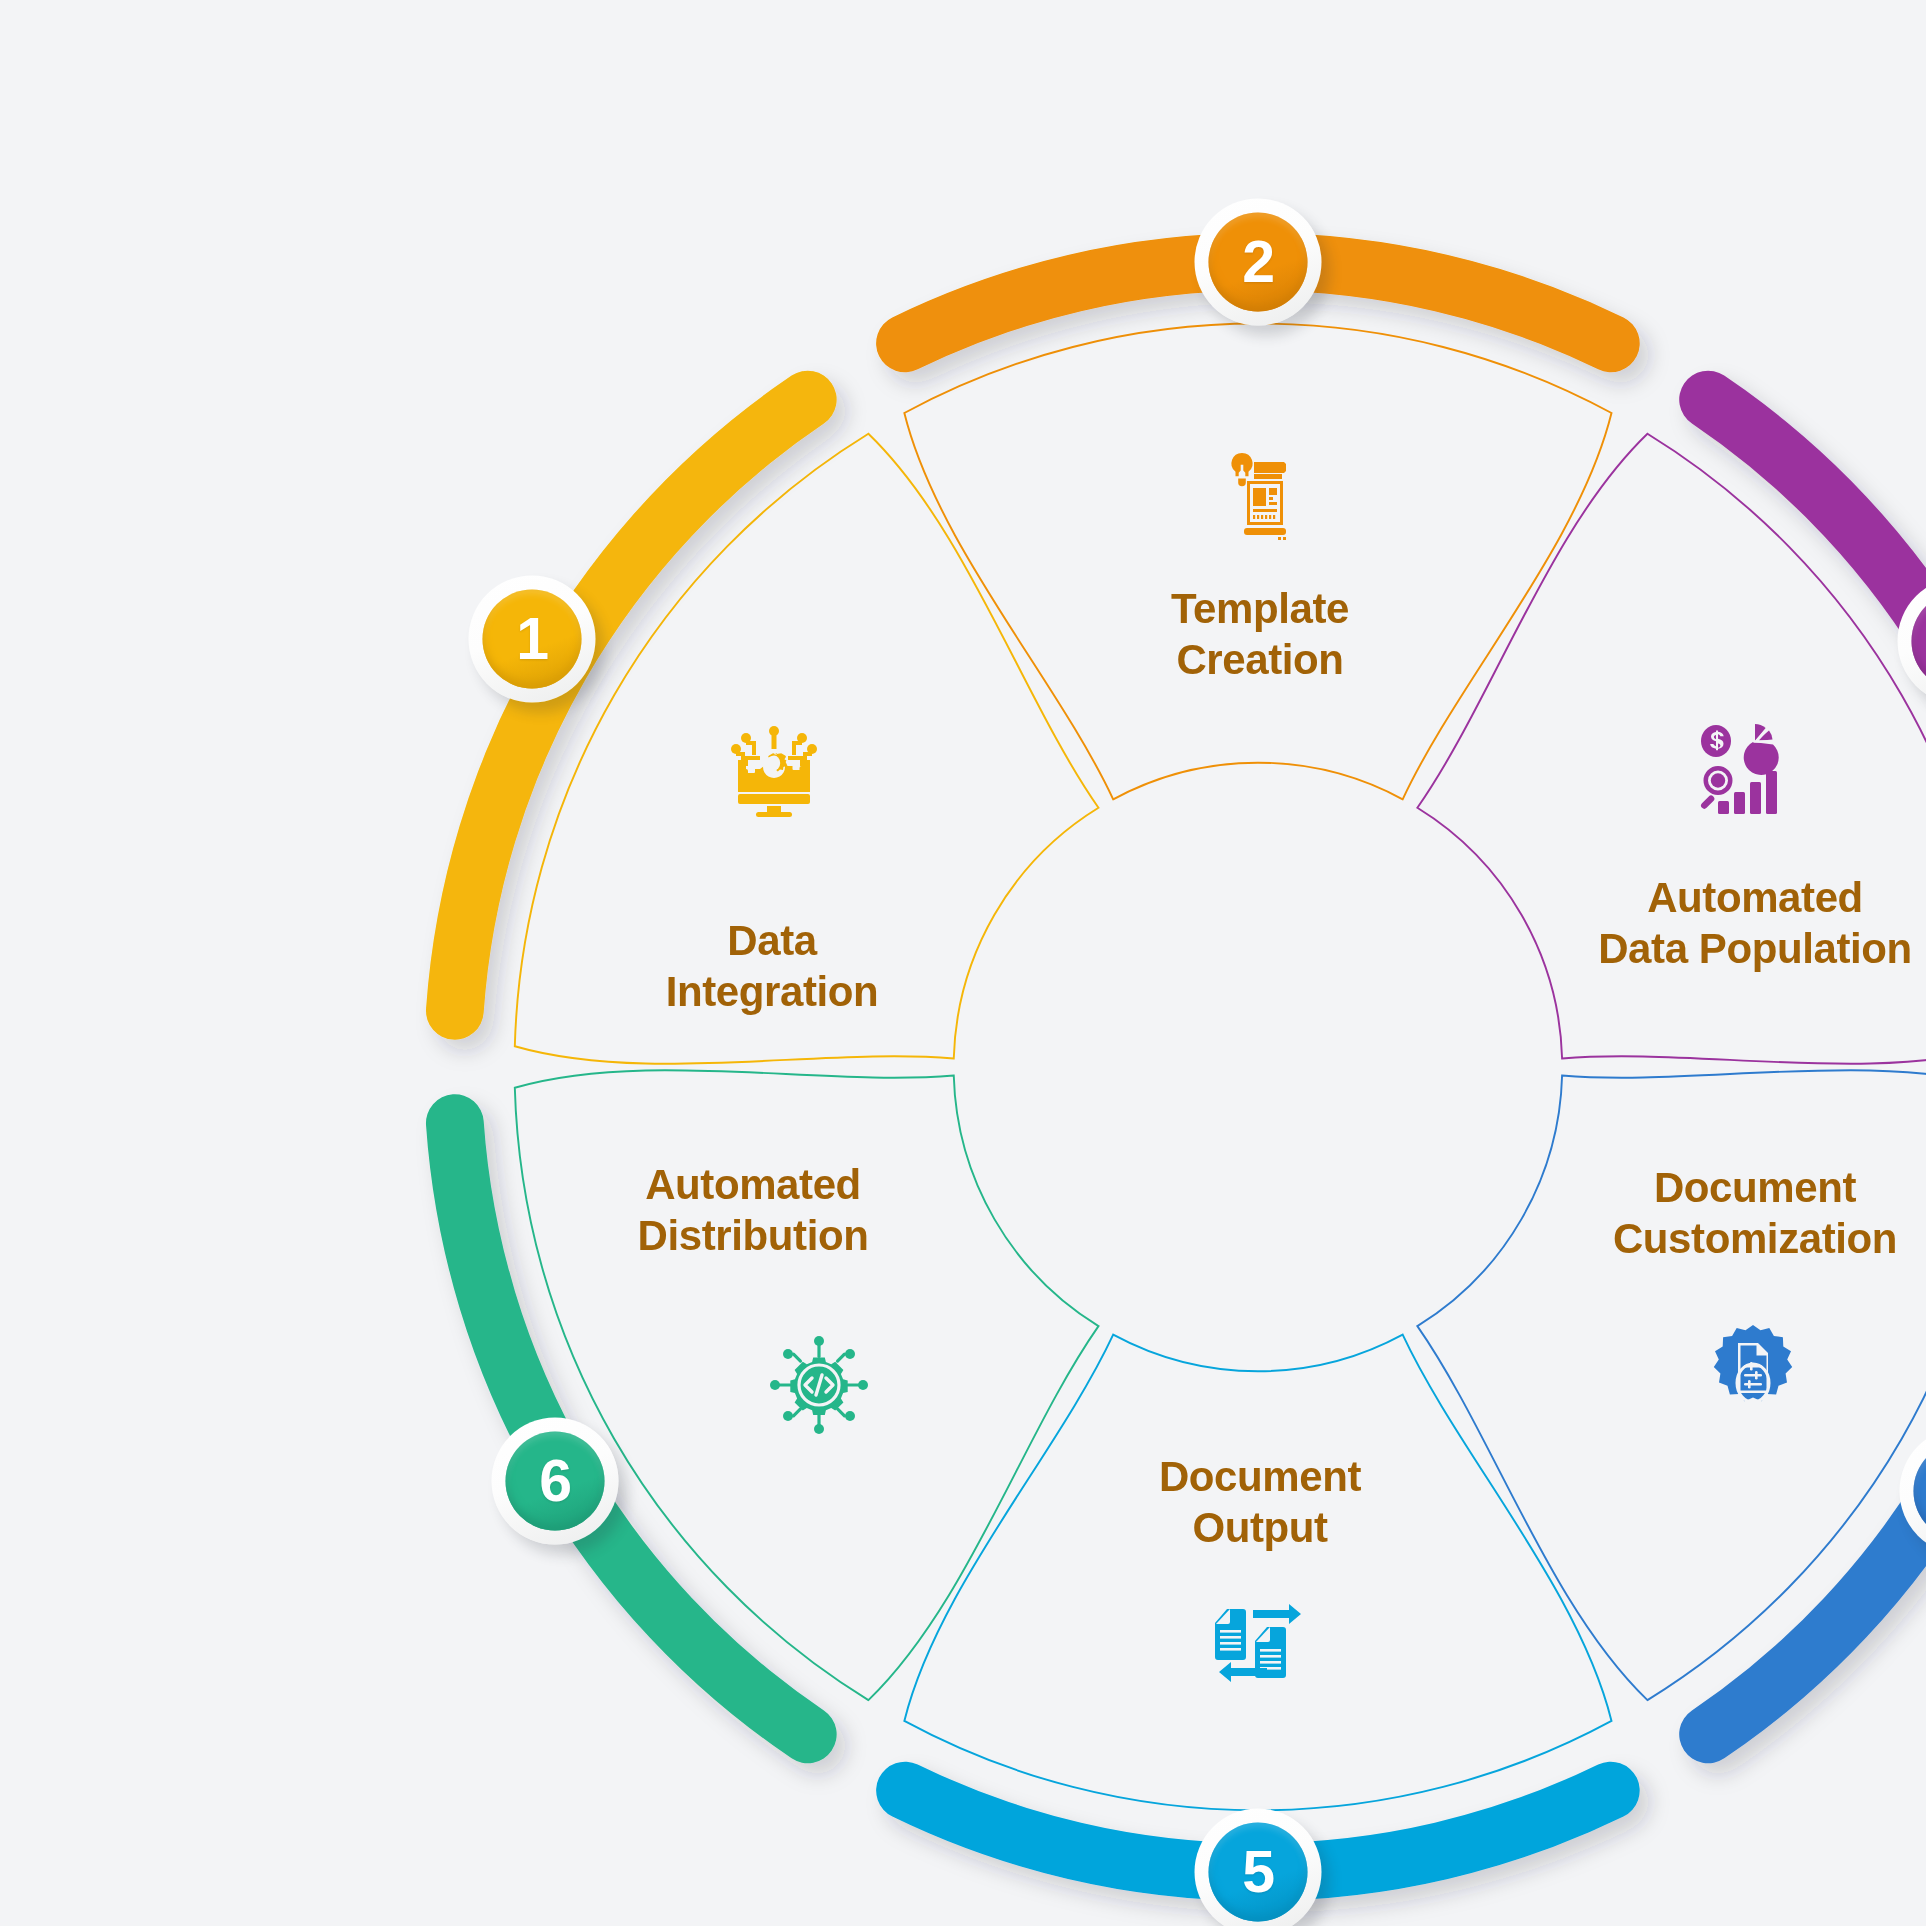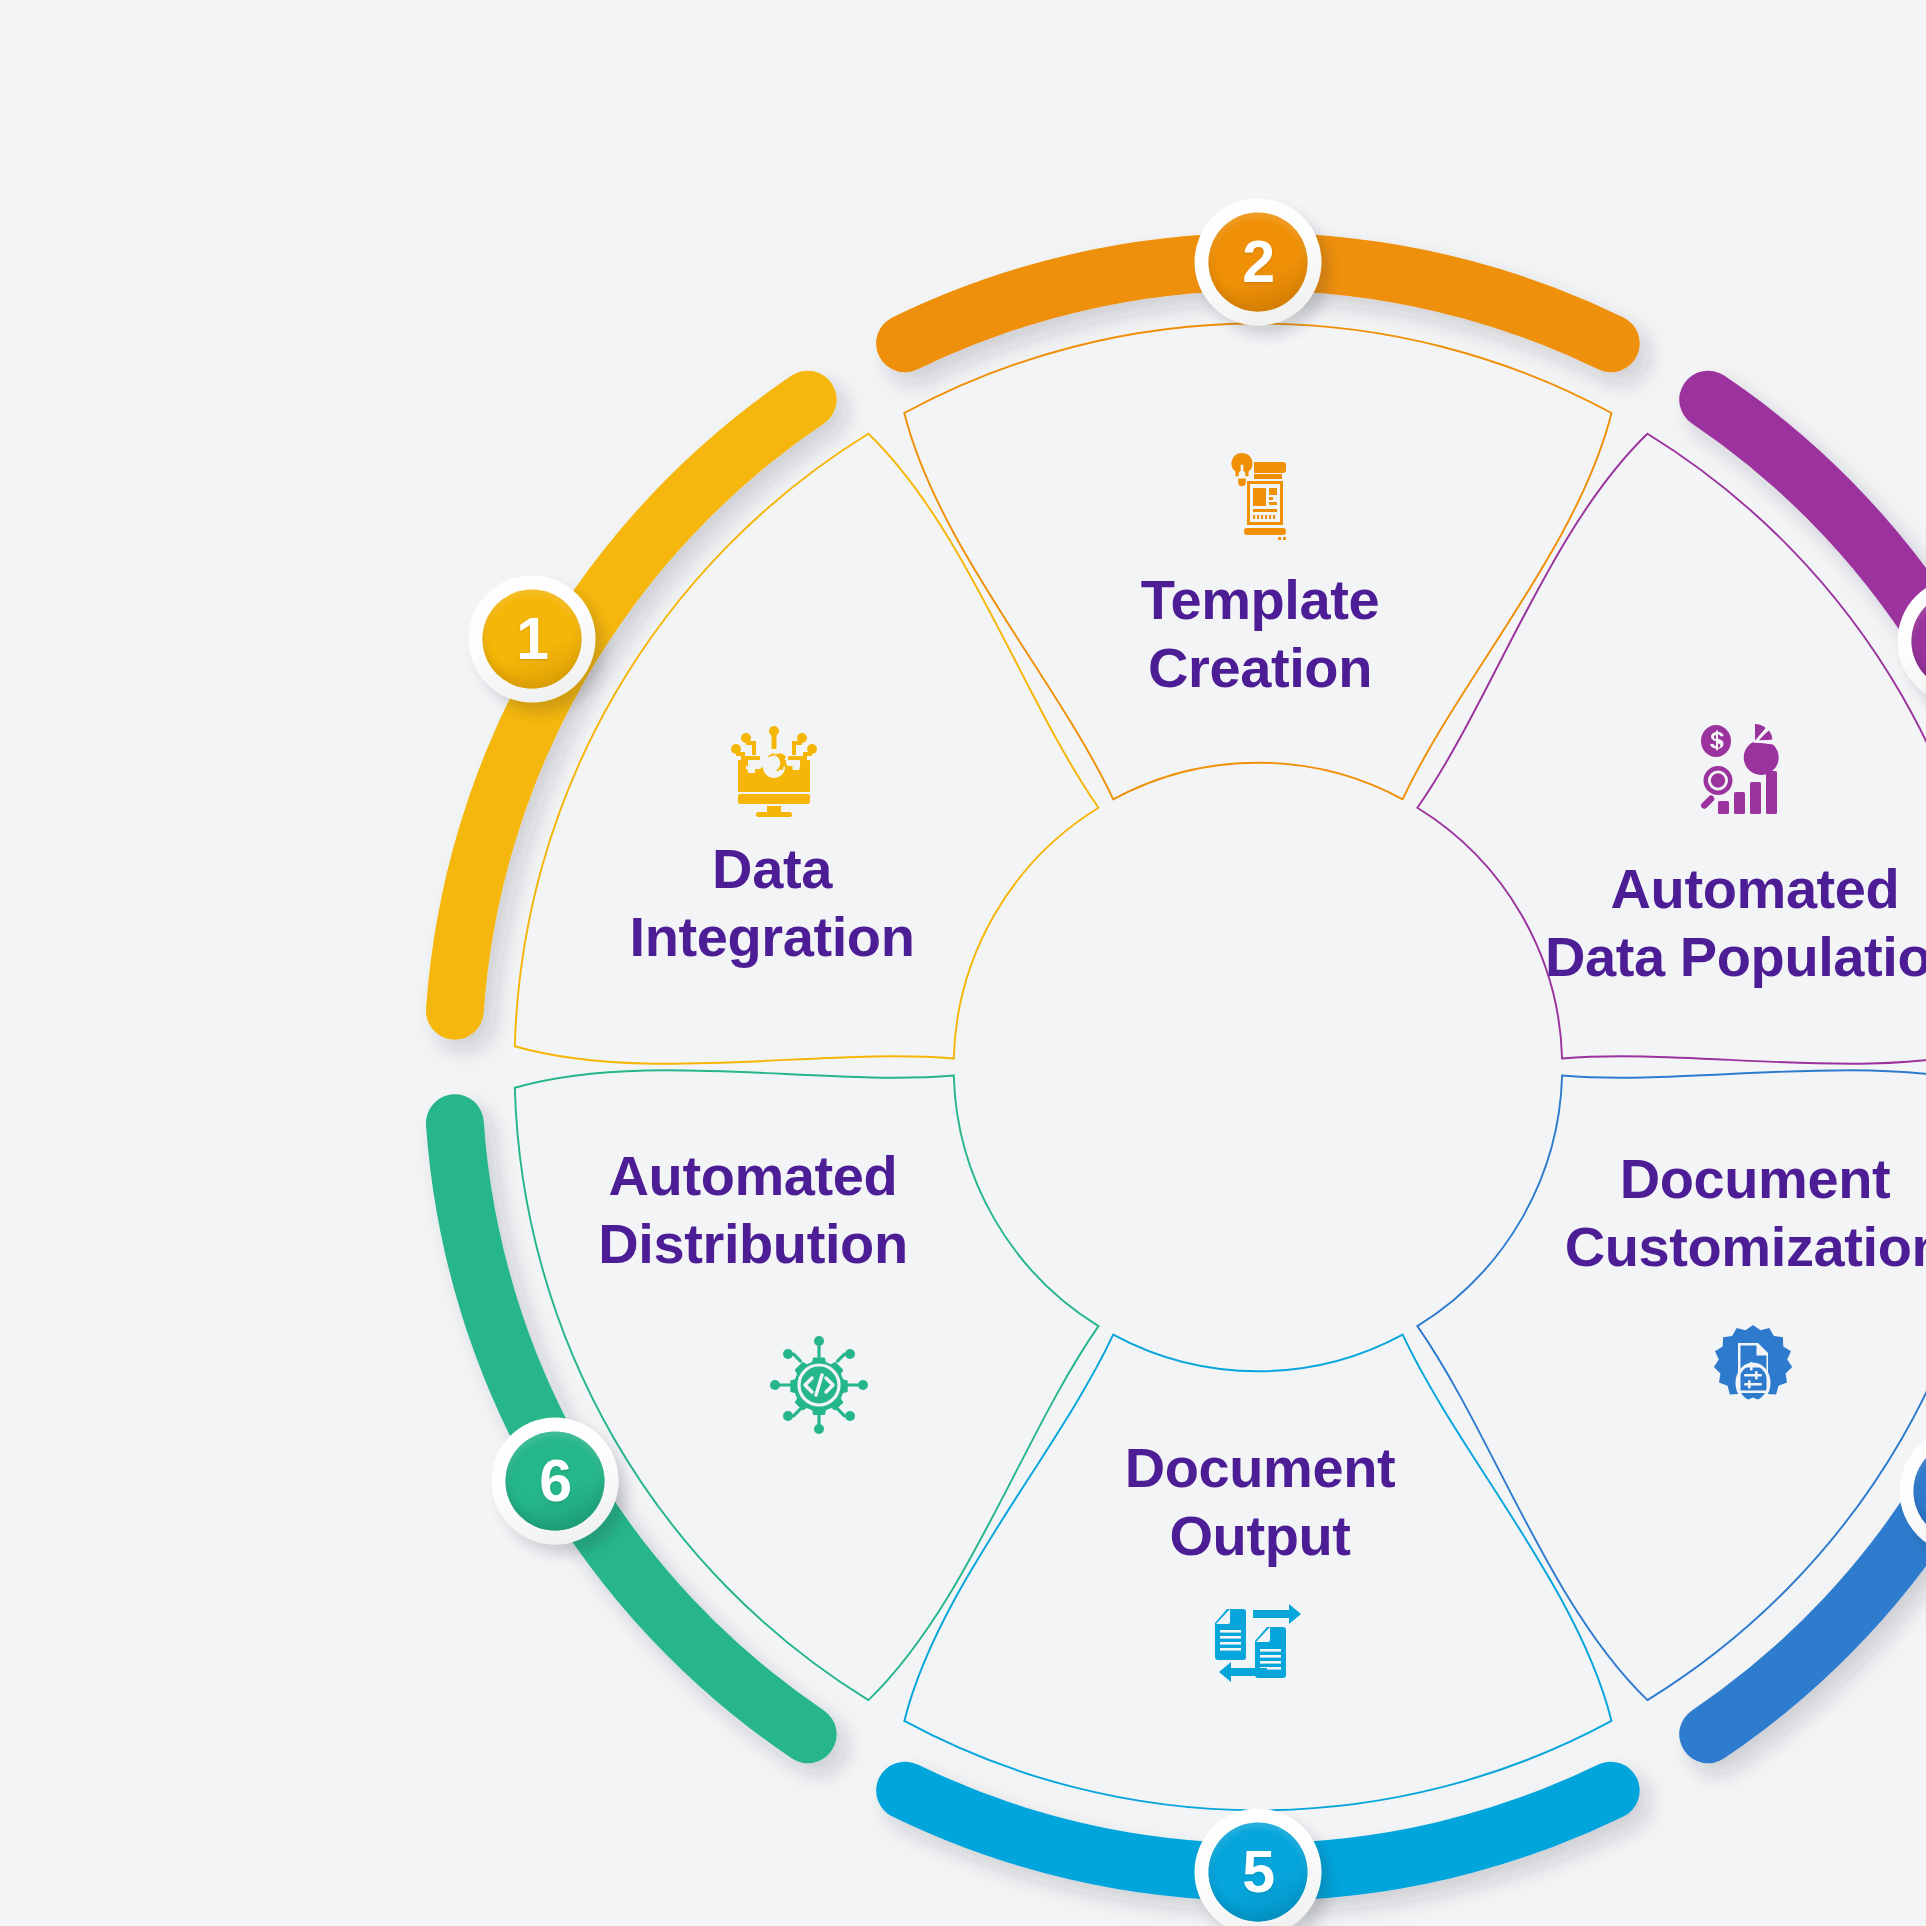--- a/index.html
+++ b/index.html
@@ -17,23 +17,23 @@
   }
   #wheel{
     position:absolute;
     left:0;top:0;
     width:2512px;
     height:2137px;
   }
   .seg-label{
     position:absolute;
     text-align:center;
-    color:#4c1d95;
+    color:#a16207;
     font-weight:700;
-    font-size:56px;
+    font-size:42px;
     line-height:1.22;
     letter-spacing:-0.4px;
     white-space:pre-line;
     transform:translate(-50%,-50%);
     pointer-events:none;
   }
   .num-badge{
     position:absolute;
     transform:translate(-50%,-50%);
     width:127px;height:127px;
@@ -115,21 +115,21 @@
         <path d="M14 44 v26 h72 V44 h-8.5 a2 2 0 0 0 -2 2 v2 h-6 a1 1 0 0 1 -1 -1 v-3 h-5 l-1.6 -3.4 a2 2 0 0 0 -1.8 -1.1 h-1.1 l2.6 -4 a1.5 1.5 0 0 0 -.5 -2.1 l-3.4 -2 a1.5 1.5 0 0 0 -2 .5 l-2.6 4.2 -2.6 -4.2 a1.5 1.5 0 0 0 -2 -.5 l-3.4 2 a1.5 1.5 0 0 0 -.5 2.1 l2.6 4 h-1.1 a2 2 0 0 0 -1.8 1.1 L36 47 h-5 v3 a1 1 0 0 1 -1 1 h-6 v-2 a2 2 0 0 0 -2 -2z"></path>
         <path d="M50 34 a11 11 0 1 0 .001 0z" fill="#f3f4f6"></path>
         <path d="M50 31.5 l2.8 1.1 2.6 -1.4 1.6 2.6 3 .1 -.1 3 2.6 1.6 -1.4 2.6 1.1 2.8 -2.8 1.1 -.4 3 -3 -.4 -2.2 2-2.2 -2 -3 .4 -.4 -3 -2.8 -1.1 1.1 -2.8 -1.4 -2.6 2.6 -1.6 -.1 -3 3 -.1 1.6 -2.6 2.6 1.4z"></path>
         <ellipse cx="50" cy="41" rx="6.2" ry="7.4" fill="#f3f4f6"></ellipse>
         <rect x="14" y="72" width="72" height="10" rx="2"></rect>
         <rect x="43" y="84" width="14" height="6"></rect>
         <rect x="32" y="90" width="36" height="5" rx="2.5"></rect>
       </g>
     </svg>
   </div>
-  <div class="seg-label" id="lab-0" style="left: 772px; top: 903px; text-align: center;">Data
+  <div class="seg-label" id="lab-0" style="left: 772px; top: 966px; text-align: center;">Data
 Integration</div>
   <div class="num-badge" id="bdg-0" style="left: 532px; top: 639px;">
     <div class="num-outer"></div>
     <div class="num-inner" style="background: linear-gradient(160deg, rgb(245, 182, 8) 0%, rgb(245, 182, 8) 58%, rgb(217, 157, 5) 100%); box-shadow: rgb(217, 157, 5) 0px -5.4px 8.5px inset, rgba(255, 255, 255, 0.18) 0px 3.9px 7px inset;">1</div>
   </div>
 
   <div class="icon-box" id="ico-1" style="left: 1260px; top: 497px;">
     <svg viewBox="0 0 100 100" aria-hidden="true">
       <g fill="#ef9007">
         <path d="M32 6 a10.5 10.5 0 0 1 6.5 18.8 l0 4.4 h-3.2 v-3.4 l-2.0 -2.4 v-5.6 h-2.6 v5.6 l-2.0 2.4 v3.4 h-3.2 v-4.4 A10.5 10.5 0 0 1 32 6z"></path>

